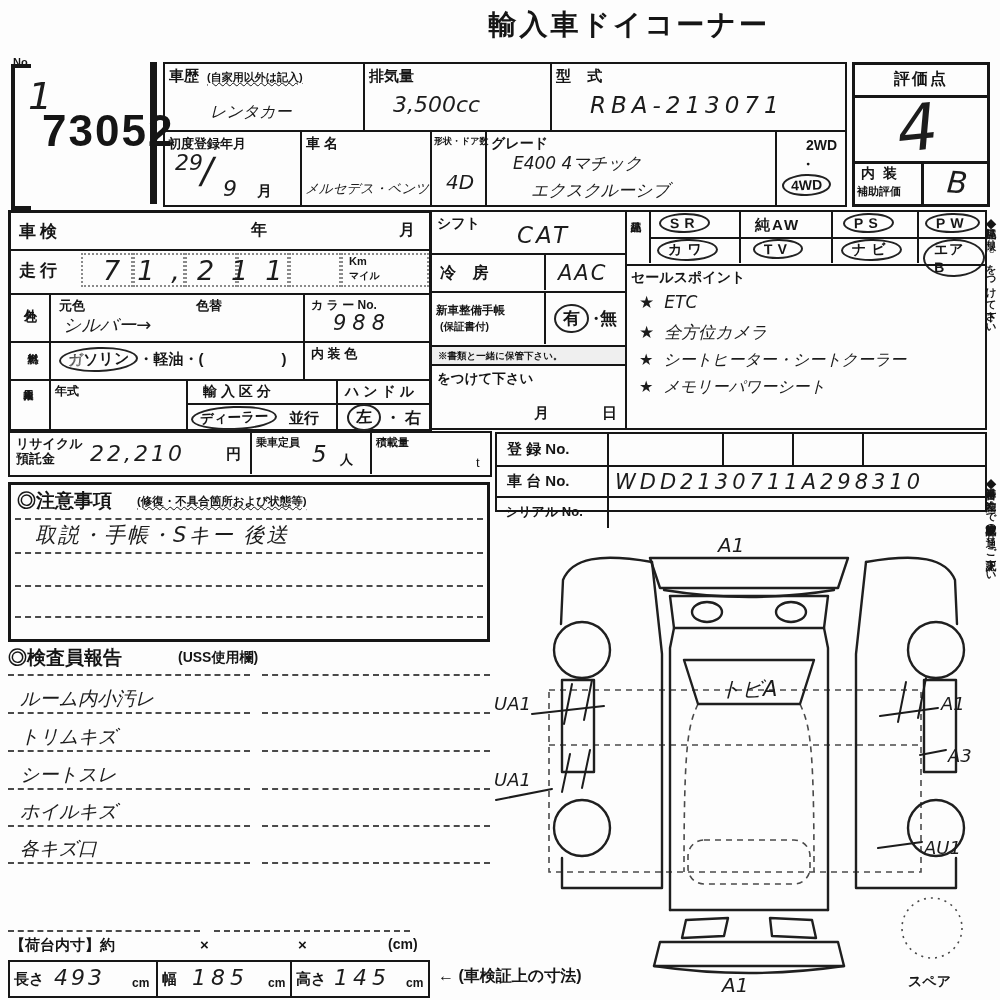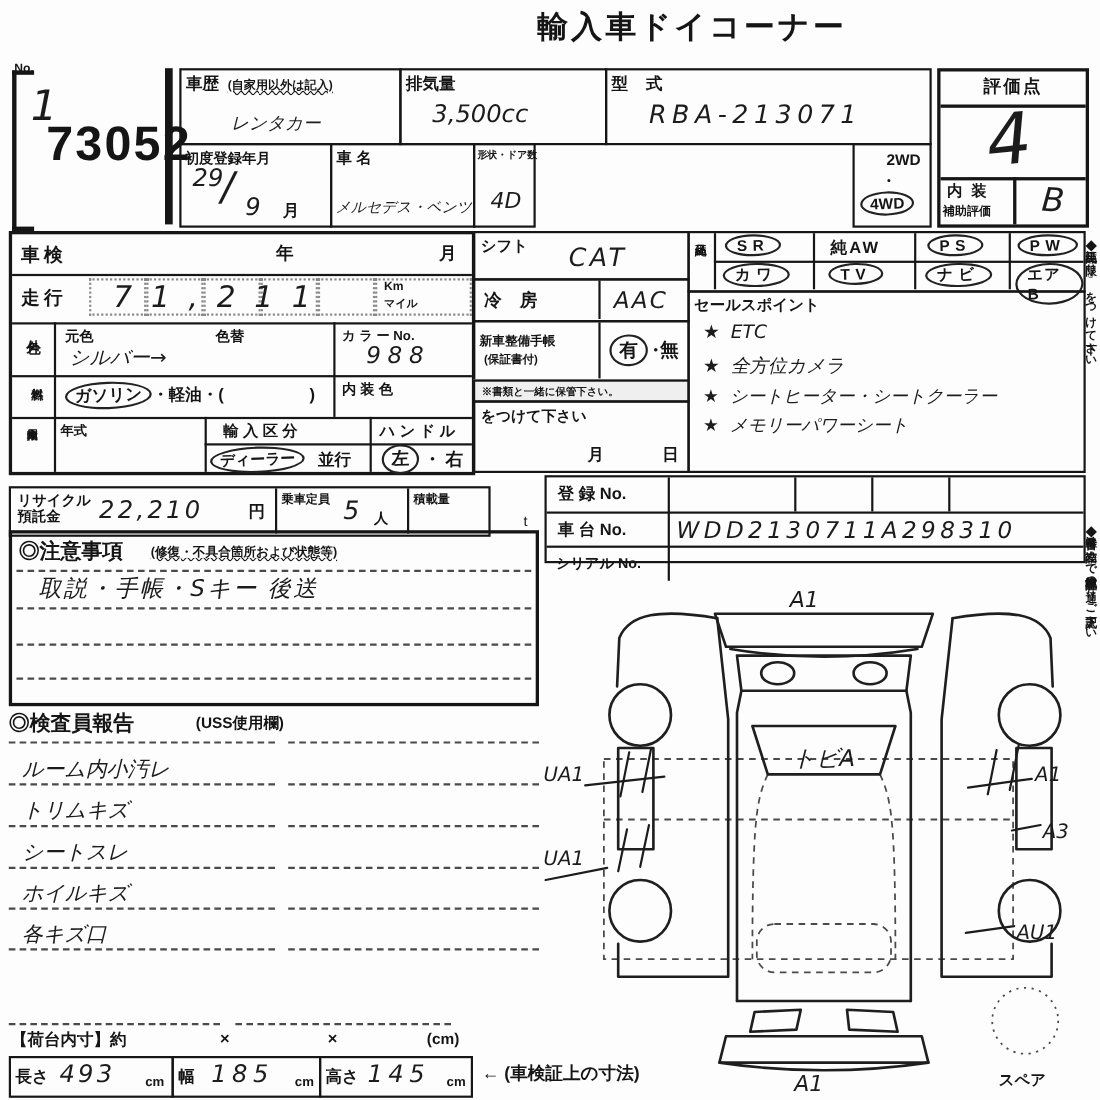--- a/index.html
+++ b/index.html
@@ -58,20 +58,25 @@
     <span class="abs lbl" style="left:92px;top:50px;font-size:15px;">月</span>
   </div>
   <div class="box" style="left:300px;top:130px;width:132px;height:77px;">
     <span class="abs lbl" style="left:4px;top:3px;font-size:14px;">車 名</span>
     <span class="abs hw" style="left:3px;top:48px;font-size:13.5px;white-space:nowrap;">メルセデス・ベンツ</span>
   </div>
   <div class="box" style="left:430px;top:130px;width:57px;height:77px;">
     <span class="abs lbl" style="left:2px;top:3px;font-size:9px;white-space:nowrap;">形状・ドア数</span>
     <span class="abs hw" style="left:14px;top:38px;font-size:20px;">4D</span>
   </div>
+  <div class="box" style="left:485px;top:130px;width:292px;height:77px;">
+    <span class="abs lbl" style="left:4px;top:3px;font-size:14px;">グレード</span>
+    <span class="abs hw" style="left:26px;top:20px;font-size:17px;">E400 4マチック</span>
+    <span class="abs hw" style="left:44px;top:47px;font-size:17px;">エクスクルーシブ</span>
+  </div>
   <div class="box" style="left:775px;top:130px;width:72px;height:77px;">
     <span class="abs lbl" style="right:8px;top:5px;font-size:14px;">2WD</span>
     <span class="abs lbl" style="right:30px;top:24px;font-size:14px;">・</span>
     <span class="abs lbl circ" style="left:5px;top:42px;font-size:14px;">4WD</span>
   </div>
 
   <div class="box3" style="left:852px;top:62px;width:138px;height:145px;">
     <div class="abs lbl" style="left:0;top:4px;width:100%;text-align:center;font-size:16px;letter-spacing:2px;">評価点</div>
     <div class="hline" style="left:0;right:0;top:30px;height:3px;"></div>
     <div class="abs hw" style="left:42px;top:26px;font-size:64px;transform:rotate(-6deg);z-index:2;">4</div>
@@ -125,21 +130,21 @@
     <div class="hline" style="left:175px;right:0;top:190px;"></div>
     <span class="abs lbl" style="left:192px;top:170px;font-size:14px;">輸 入 区 分</span>
     <span class="abs lbl circ" style="left:180px;top:193px;font-size:13.5px;">ディーラー</span>
     <span class="abs lbl" style="left:278px;top:196px;font-size:15px;">並行</span>
     <span class="abs lbl" style="left:334px;top:170px;font-size:14px;">ハ ン ド ル</span>
     <span class="abs lbl circ" style="left:336px;top:191px;font-size:16px;">左</span>
     <span class="abs lbl" style="left:374px;top:195px;font-size:16px;">・</span>
     <span class="abs lbl" style="left:394px;top:195px;font-size:16px;">右</span>
   </div>
 
-  <div class="box" style="left:8px;top:442px;width:438px;height:46px;border-width:2.5px;">
+  <div class="box" style="left:8px;top:431px;width:484px;height:46px;border-width:2.5px;">
     <span class="abs lbl" style="left:6px;top:2px;font-size:13px;">リサイクル</span>
     <span class="abs lbl" style="left:6px;top:17px;font-size:13px;">預託金</span>
     <span class="abs hw" style="left:80px;top:8px;font-size:22px;letter-spacing:3px;">22,210</span>
     <span class="abs lbl" style="left:216px;top:12px;font-size:15px;">円</span>
     <div class="vline" style="left:240px;top:0;height:41px;"></div>
     <span class="abs lbl" style="left:246px;top:2px;font-size:11px;">乗車定員</span>
     <span class="abs hw" style="left:302px;top:8px;font-size:23px;">5</span>
     <span class="abs lbl" style="left:330px;top:18px;font-size:13px;">人</span>
     <div class="vline" style="left:360px;top:0;height:41px;"></div>
     <span class="abs lbl" style="left:366px;top:2px;font-size:11px;">積載量</span>

